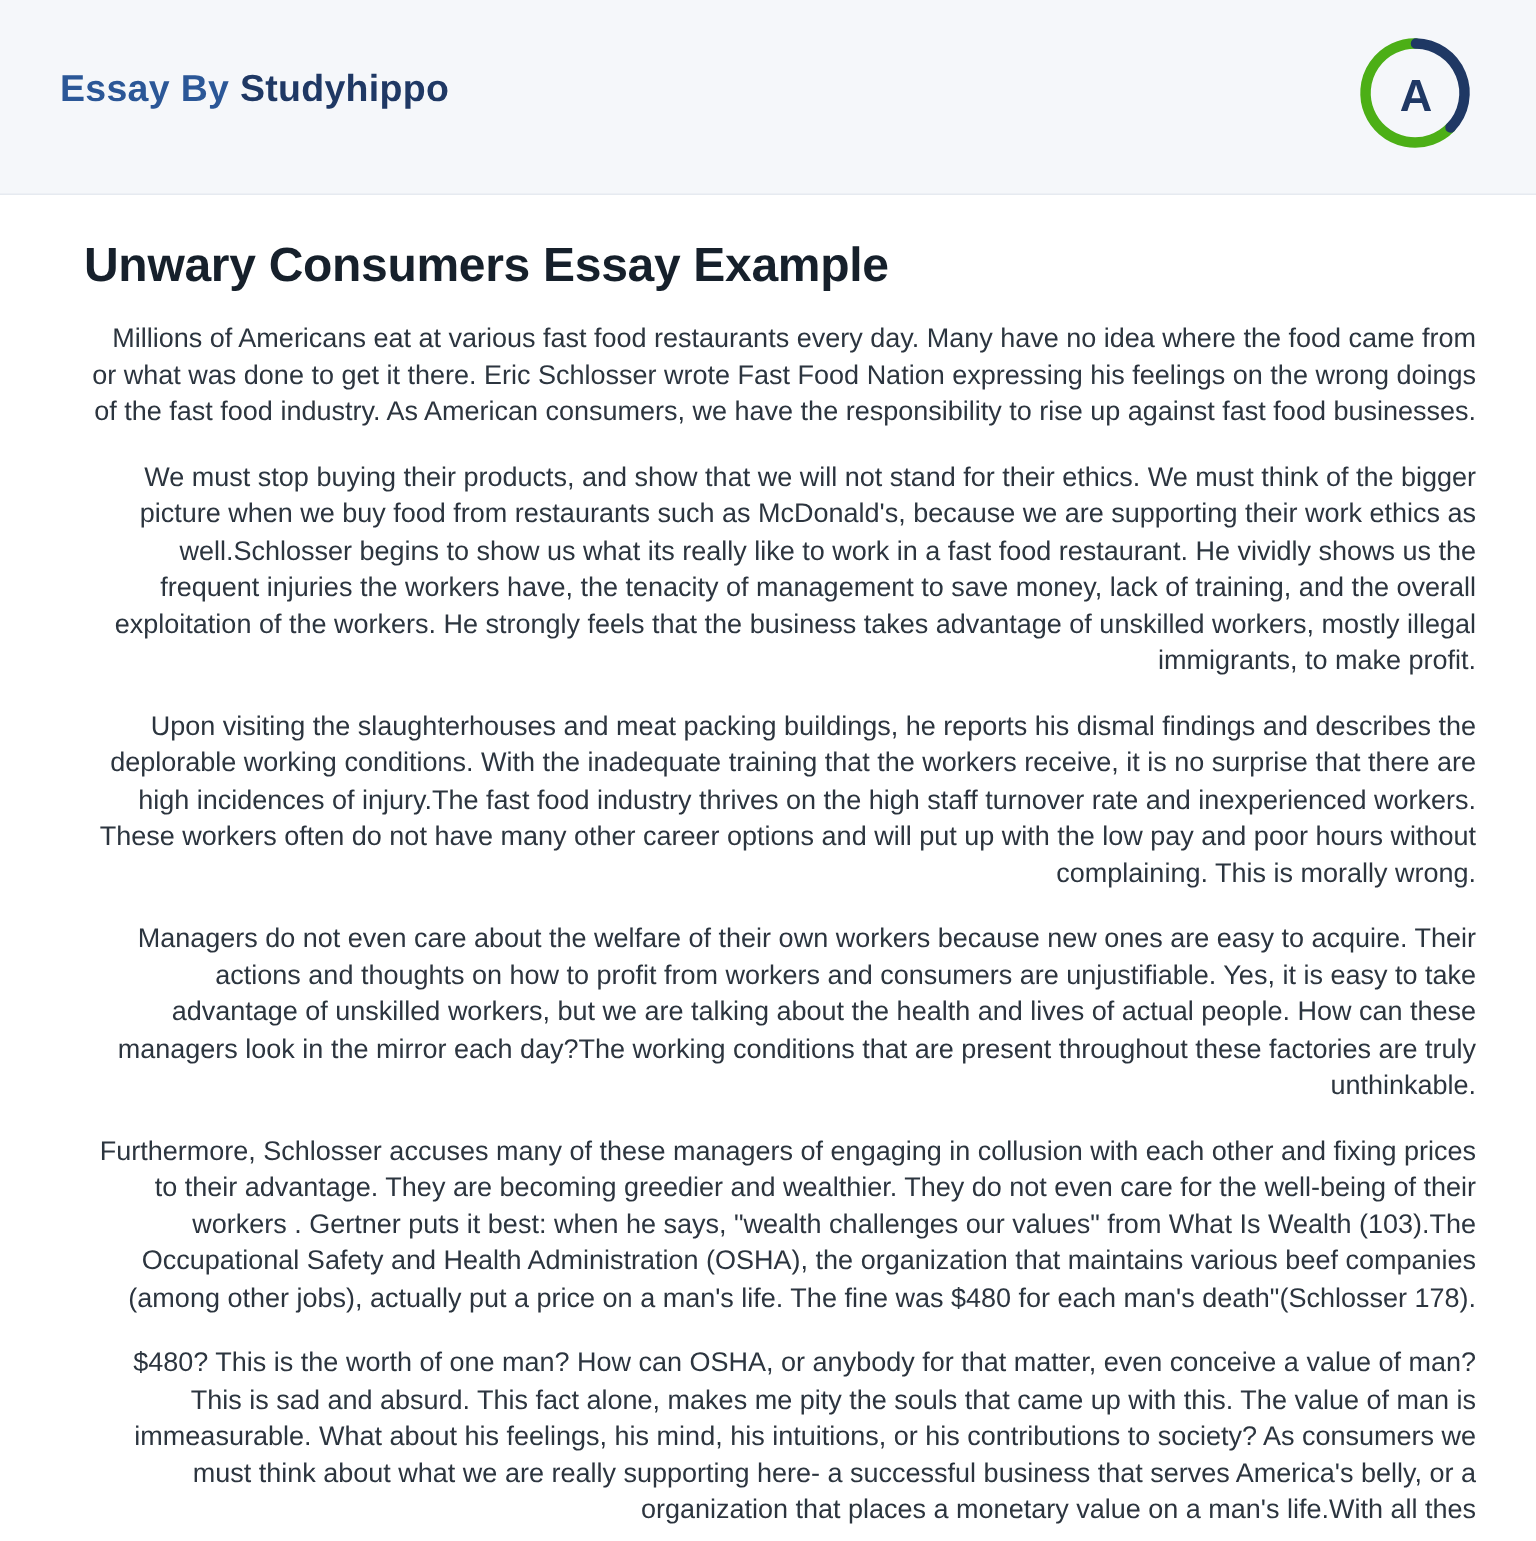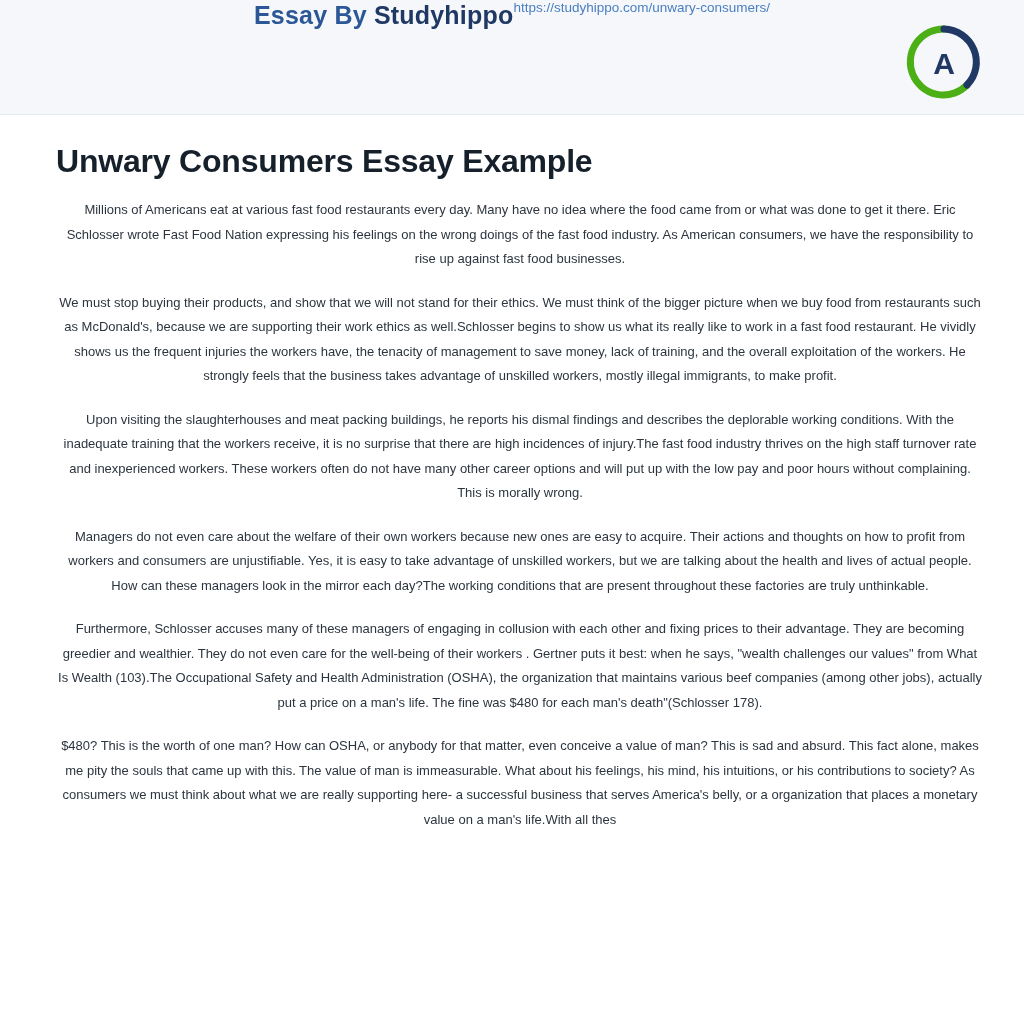--- a/index.html
+++ b/index.html
@@ -15,28 +15,28 @@
     overflow: hidden;
   }
   .page {
     width: 1024px;
     height: 1027px;
     position: relative;
     background: #ffffff;
   }
   
   .header {
-    height: 115px;
+    height: 130px;
     background: #f5f7fa;
     border-bottom: 1px solid #e6eaf0;
     box-sizing: border-box;
     position: relative;
     padding: 0 40px;
     display: flex;
-    flex-direction: row;
+    flex-direction: column;
     justify-content: center;
   }
   .brand {
     font-size: 25px;
     font-weight: bold;
     color: #2b5797;
     letter-spacing: 0.2px;
     line-height: 1.2;
     margin-bottom: 12px;
   }
@@ -66,37 +66,36 @@
     padding: 28px 40px 0 56px;
   }
   .article-title {
     font-size: 32px;
     font-weight: bold;
     color: #16202b;
     margin: 0 0 18px 0;
     letter-spacing: -0.2px;
   }
   .article p {
-    font-size: 13px;
+    font-size: 18px;
     line-height: 24.5px;
     color: #2c353f;
     margin: 0 0 19px 0;
-    text-align: center;
+    text-align: right;
   }
 </style>
 </head>
 <body>
 
 <div class="page">
 
   <div class="header">
     <div class="brand">
       <span class="brand-essay">Essay By </span><span class="brand-name">Studyhippo</span>
     </div>
-    <div class="site-url">https://studyhippo.com/unwary-consumers/</div>
 
     <div class="logo">
       <svg width="80" height="80" viewBox="0 0 80 80" aria-hidden="true">
         <path d="M40 7 A33 33 0 1 0 63 63" fill="none" stroke="#4caf16" stroke-width="7" stroke-linecap="round"></path>
         <path d="M40 7 A33 33 0 0 1 63 63" fill="none" stroke="#1f3864" stroke-width="7" stroke-linecap="round"></path>
         <text x="40" y="52" text-anchor="middle" font-family="Liberation Sans, sans-serif" font-size="30" font-weight="bold" fill="#1f3864">A</text>
       </svg>
     </div>
   </div>
 

